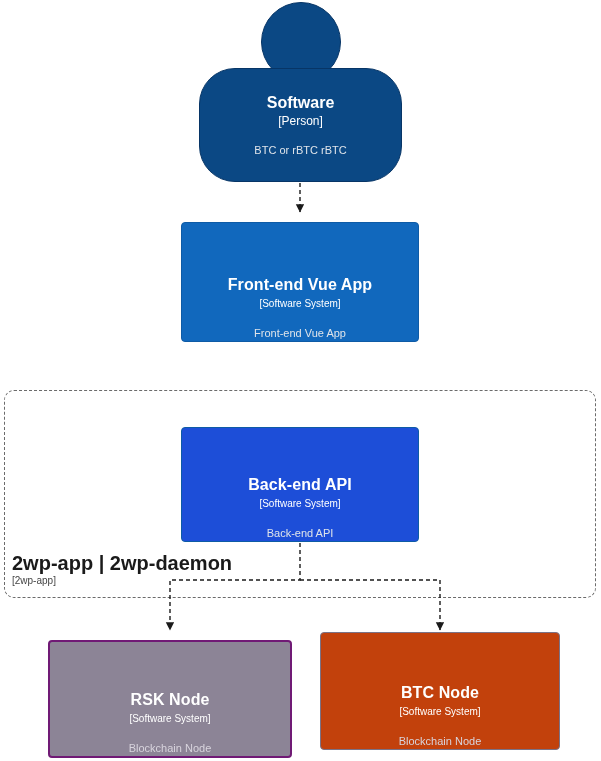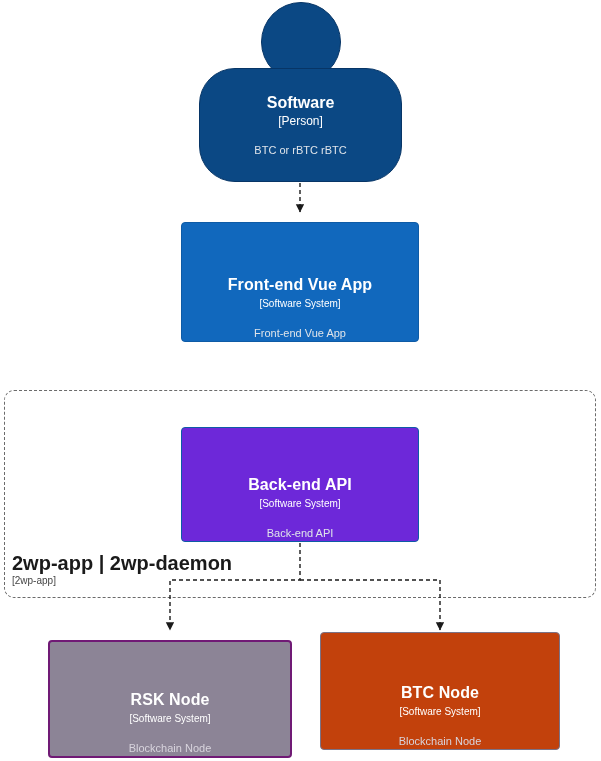--- a/index.html
+++ b/index.html
@@ -112,21 +112,21 @@
     width: 238px;
     height: 120px;
     background: #1168BD;
     border: 1px solid #0E5BA6;
   }
   #backend-api {
     left: 181px;
     top: 427px;
     width: 238px;
     height: 115px;
-    background: #6d28d9;
+    background: #1d4ed8;
     border: 1px solid #0E5BA6;
   }
   #rsk-node {
     left: 48px;
     top: 640px;
     width: 244px;
     height: 118px;
     background: #8C8496;
     border: 2px solid #701a75;
   }

